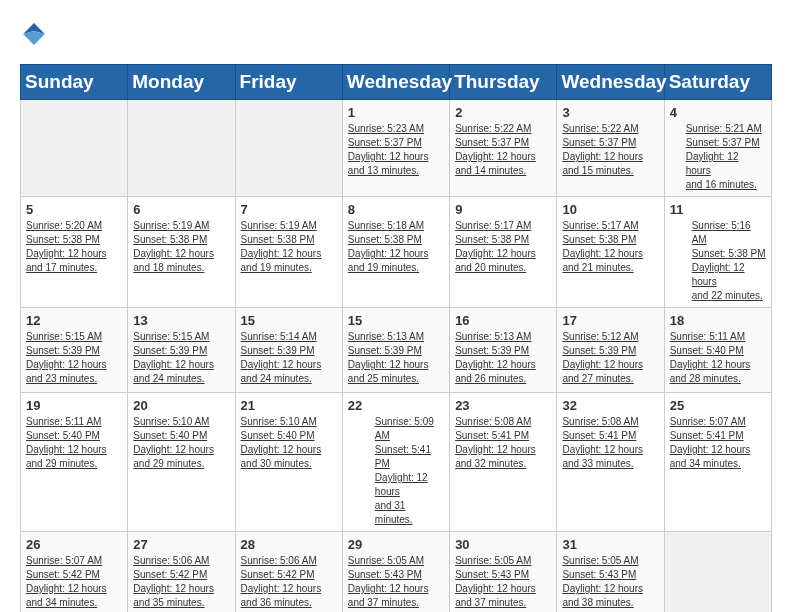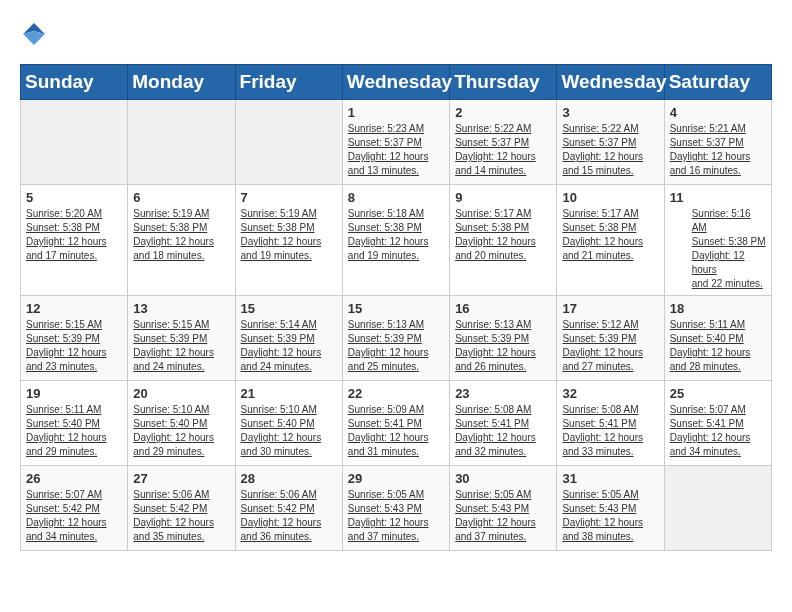--- a/index.html
+++ b/index.html
@@ -133,21 +133,21 @@
         </td>
         <td>
           <span class="day-number">3</span>
           <div class="day-info" style="white-space: pre-line;">Sunrise: 5:22 AM
 Sunset: 5:37 PM
 Daylight: 12 hours
 and 15 minutes.</div>
         </td>
         <td>
           <span class="day-number">4</span>
-          <div class="day-info" style="white-space: pre-line;">Sunrise: 5:21 AM
+          <div class="day-info" style="white-space: pre-line; margin-left: 16px;">Sunrise: 5:21 AM
 Sunset: 5:37 PM
 Daylight: 12 hours
 and 16 minutes.</div>
         </td>
       </tr>
       <tr>
         <td>
           <span class="day-number">5</span>
           <div class="day-info" style="white-space: pre-line;">Sunrise: 5:20 AM
 Sunset: 5:38 PM
@@ -265,21 +265,21 @@
         </td>
         <td>
           <span class="day-number">21</span>
           <div class="day-info" style="white-space: pre-line;">Sunrise: 5:10 AM
 Sunset: 5:40 PM
 Daylight: 12 hours
 and 30 minutes.</div>
         </td>
         <td>
           <span class="day-number">22</span>
-          <div class="day-info" style="white-space: pre-line;">Sunrise: 5:09 AM
+          <div class="day-info" style="white-space: pre-line; margin-left: 27px;">Sunrise: 5:09 AM
 Sunset: 5:41 PM
 Daylight: 12 hours
 and 31 minutes.</div>
         </td>
         <td>
           <span class="day-number">23</span>
           <div class="day-info" style="white-space: pre-line;">Sunrise: 5:08 AM
 Sunset: 5:41 PM
 Daylight: 12 hours
 and 32 minutes.</div>

